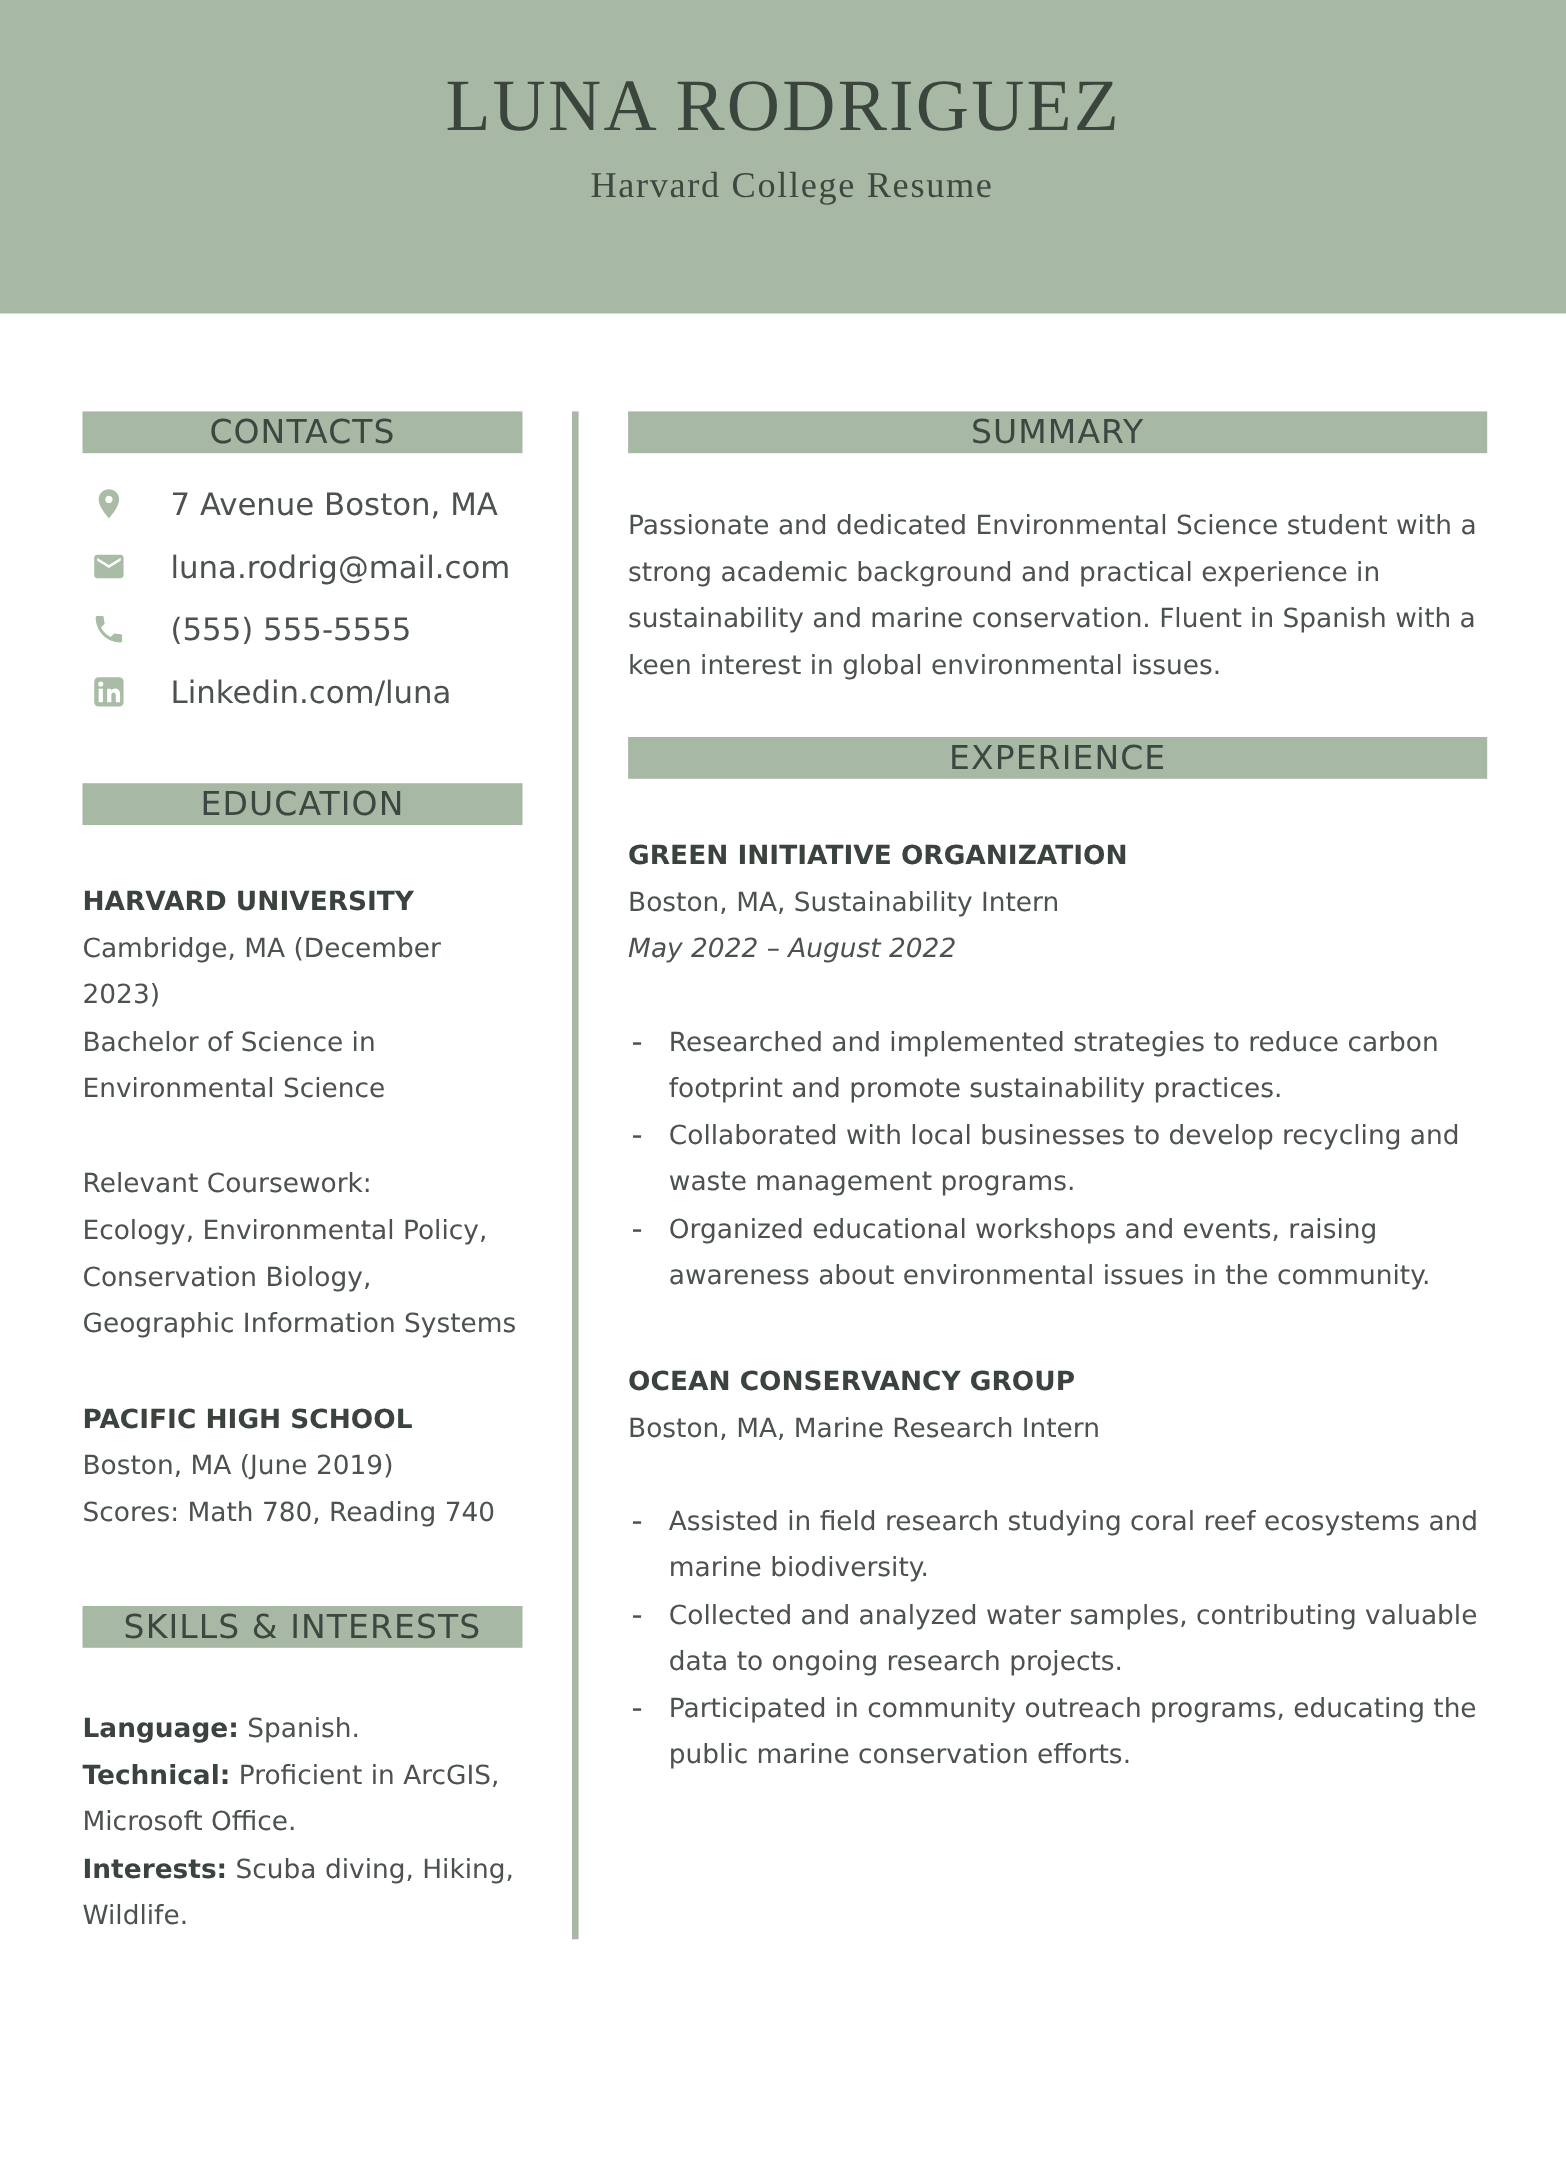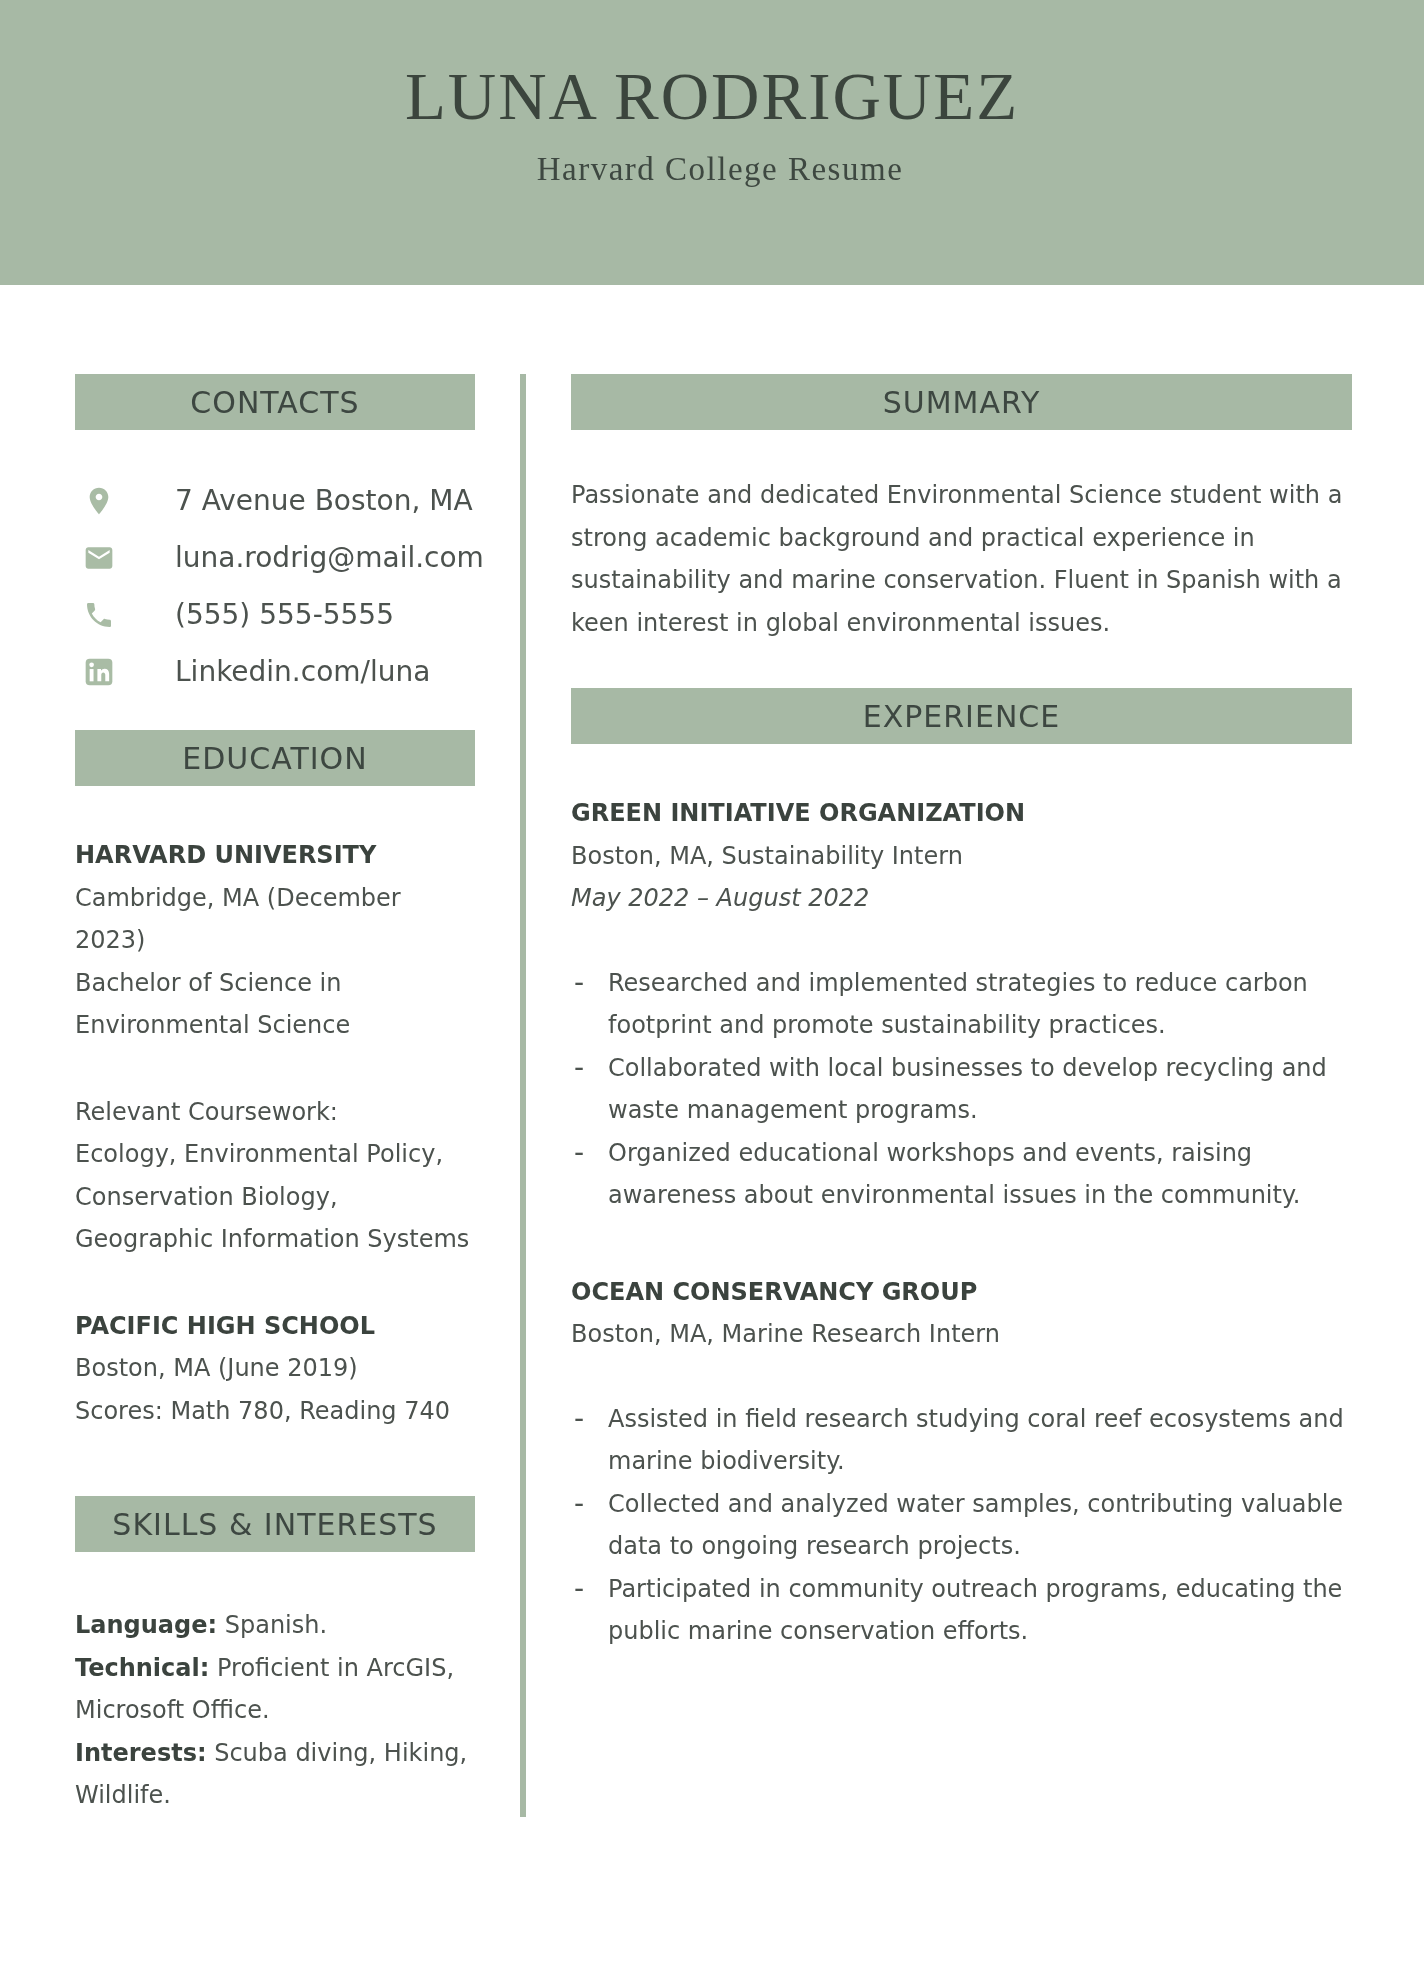--- a/index.html
+++ b/index.html
@@ -42,41 +42,40 @@
     margin-top: 89px;
     padding-left: 75px;
     padding-right: 72px;
   }
   .col-left  { width: 400px; flex: none; }
   .divider   { width: 6px; background: #a7b9a5; margin: 0 45px; flex: none; }
   .col-right { flex: 1; min-width: 0; }
 
   
   .bar {
-    height: 56px;
+    height: 38px;
     background: #a7b9a5;
     display: flex;
     align-items: center;
     justify-content: center;
     font-size: 30px;
     letter-spacing: 1px;
     color: #3d4741;
   }
 
   
   p, .line { font-size: 24px; line-height: 42.5px; color: #4c524e; }
   b, .bold { font-weight: bold; color: #3b433e; }
 
   
   .contacts-list { margin-top: 30px; }
   .contact-row {
     display: flex;
-    align-items: flex-end;
+    align-items: flex-start;
     height: 57px;
-    gap: 20px;
   }
   .contact-icon {
     width: 32px;
     height: 32px;
     margin-left: 8px;
     margin-right: 40px;
     flex: none;
   }
   .contact-icon svg { width: 32px; height: 32px; display: block; }
   .contact-text { font-size: 28px; color: #4c524e; }

